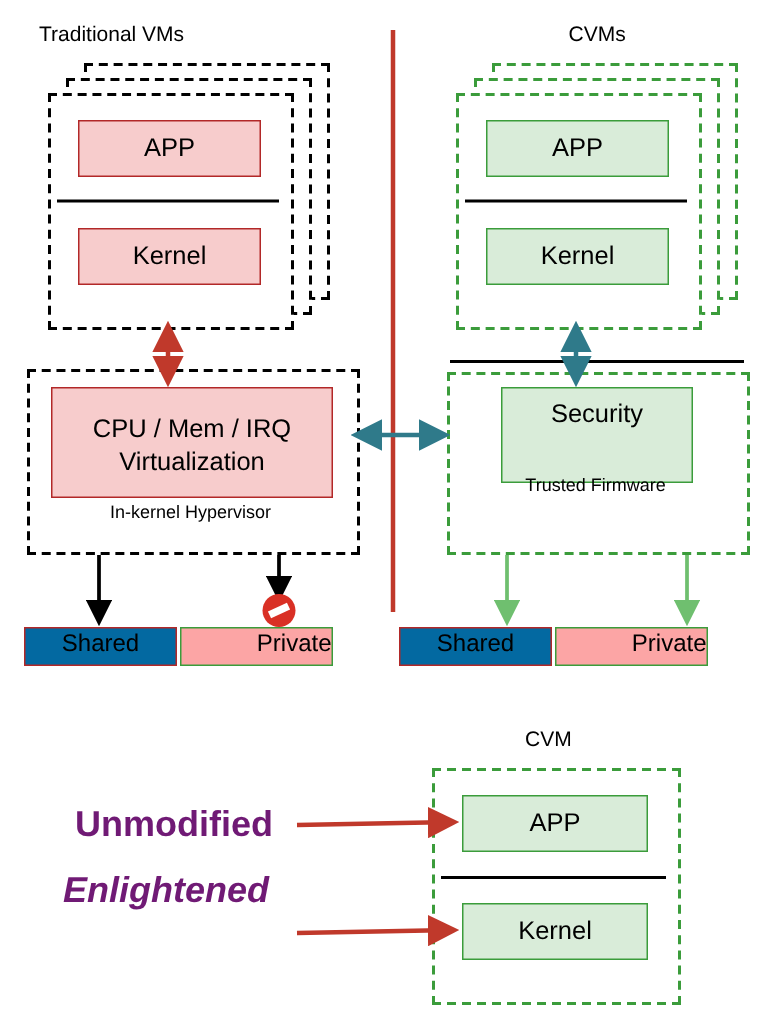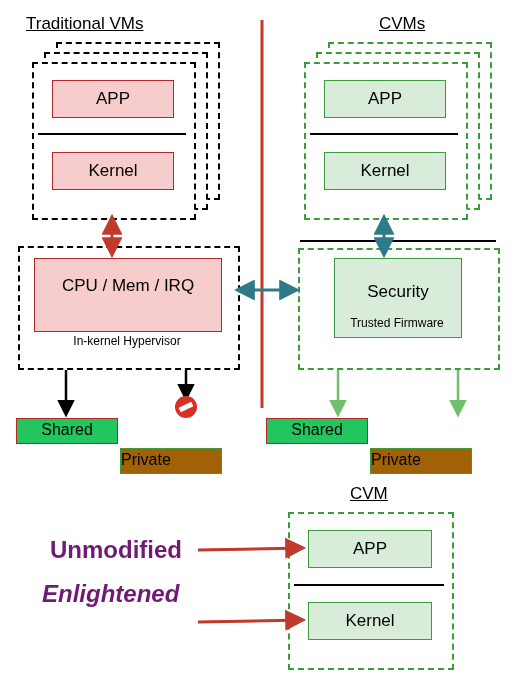--- a/index.html
+++ b/index.html
@@ -4,44 +4,44 @@
 <style>
   html,body{margin:0;padding:0;}
   body{
     width:514px;height:681px;
     background:#ffffff;
     font-family:Arial,Helvetica,sans-serif;
     position:relative;
     color:#000;
   }
   .abs{position:absolute;}
-  .title{font-size:17px;text-decoration:underline;}
+  .title{font-size:14px;}
   .box-red{
     background:#f7cccc;
     border:1.5px solid #b22828;
     text-align:center;
     font-size:17px;
   }
   .box-green{
     background:#d9ecd9;
     border:1.5px solid #3b9c3b;
     text-align:center;
     font-size:17px;
   }
   .dash-black{border:2px dashed #000;}
   .dash-green{border:2px dashed #3b9c3b;}
   .hline-black{background:#000;height:2px;}
   .label{font-size:12px;text-align:center;}
   .mem-shared{
-    background:#22c55e;border:1.5px solid #b22828;
+    background:#0369a1;border:1.5px solid #b22828;
     font-size:16px;text-align:center;line-height:22px;
   }
   .mem-private{
-    background:#a16207;border:1.5px solid #3b9c3b;
-    font-size:16px;text-align:left;line-height:22px;margin-top:30px;
+    background:#fca5a5;border:1.5px solid #3b9c3b;
+    font-size:16px;text-align:right;line-height:22px;
   }
   .redtext{color:#701a75;font-weight:bold;font-size:24px;}
   svg{position:absolute;left:0;top:0;pointer-events:none;}
 </style>
 </head>
 <body>
 
 <div class="abs title" style="left:26px;top:14px;">Traditional VMs</div>
 <div class="abs title" style="left:379px;top:14px;">CVMs</div>
 
@@ -49,35 +49,36 @@
 <div class="abs dash-black" style="left:44px;top:52px;width:160px;height:154px;background:#fff;"></div>
 <div class="abs dash-black" style="left:32px;top:62px;width:160px;height:154px;background:#fff;"></div>
 
 <div class="abs box-red" style="left:52px;top:80px;width:120px;height:36px;line-height:36px;">APP</div>
 <div class="abs hline-black" style="left:38px;top:133px;width:148px;"></div>
 <div class="abs box-red" style="left:52px;top:152px;width:120px;height:36px;line-height:36px;">Kernel</div>
 
 <div class="abs dash-black" style="left:18px;top:246px;width:218px;height:120px;"></div>
 <div class="abs box-red" style="left:34px;top:258px;width:186px;height:56px;padding-top:16px;line-height:22px;">
   <span>CPU / Mem / IRQ</span><br>
+  <span>Virtualization</span>
 </div>
 <div class="abs label" style="left:28px;top:334px;width:198px;">In-kernel Hypervisor</div>
 
 <div class="abs dash-green" style="left:328px;top:42px;width:160px;height:154px;background:#fff;"></div>
 <div class="abs dash-green" style="left:316px;top:52px;width:160px;height:154px;background:#fff;"></div>
 <div class="abs dash-green" style="left:304px;top:62px;width:160px;height:154px;background:#fff;"></div>
 
 <div class="abs box-green" style="left:324px;top:80px;width:120px;height:36px;line-height:36px;">APP</div>
 <div class="abs hline-black" style="left:310px;top:133px;width:148px;"></div>
 <div class="abs box-green" style="left:324px;top:152px;width:120px;height:36px;line-height:36px;">Kernel</div>
 
 <div class="abs hline-black" style="left:300px;top:240px;width:196px;"></div>
 
 <div class="abs dash-green" style="left:298px;top:248px;width:198px;height:118px;"></div>
-<div class="abs box-green" style="left:334px;top:258px;width:126px;height:56px;padding-top:22px;line-height:22px;">
+<div class="abs box-green" style="left:334px;top:258px;width:126px;height:56px;padding-top:6px;line-height:22px;">
   <span>Security</span><br>
 </div>
 <div class="abs label" style="left:306px;top:316px;width:182px;">Trusted Firmware</div>
 
 <div class="abs mem-shared" style="left:16px;top:418px;width:100px;height:24px;">Shared</div>
 <div class="abs mem-private" style="left:120px;top:418px;width:100px;height:24px;">Private</div>
 
 <div class="abs mem-shared" style="left:266px;top:418px;width:100px;height:24px;">Shared</div>
 <div class="abs mem-private" style="left:370px;top:418px;width:100px;height:24px;">Private</div>
 

